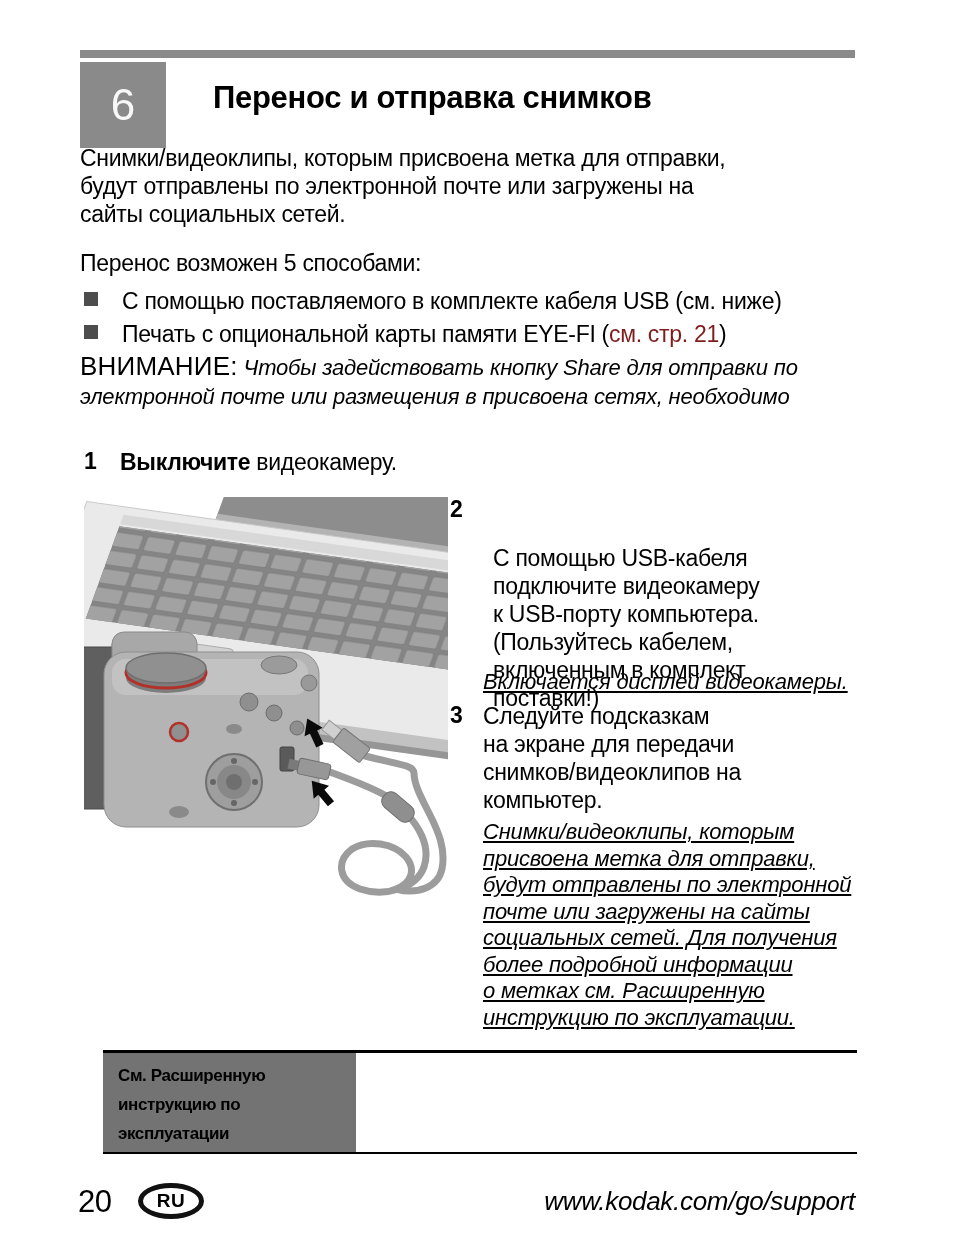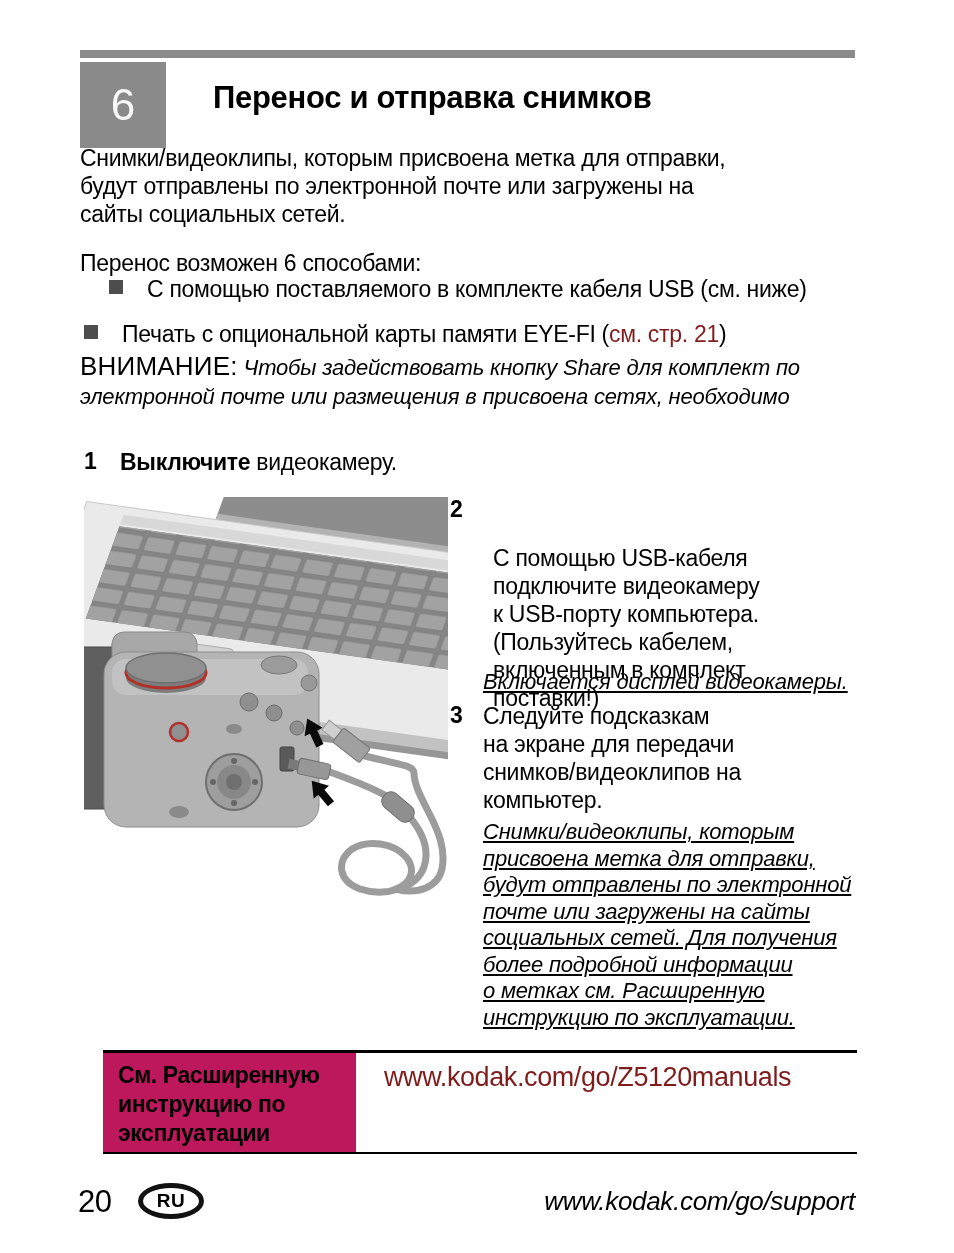--- a/index.html
+++ b/index.html
@@ -11,21 +11,21 @@
   .topbar{left:80px;top:50px;width:775px;height:8px;background:#8a8a8a;}
   .chapterbox{left:80px;top:62px;width:86px;height:86px;background:#8a8a8a;
               display:flex;align-items:center;justify-content:center;}
   .chapterbox span{color:#f8f8f8;font-size:44px;line-height:1;}
   .title{left:213px;top:80px;margin:0;font-size:31px;font-weight:700;letter-spacing:-0.3px;}
   
   .body-txt{font-size:23px;line-height:28px;letter-spacing:-0.3px;}
   .intro{left:80px;top:144px;width:800px;}
   .lead{left:80px;top:249px;width:700px;}
   .bullet{left:84px;width:790px;display:flex;align-items:flex-start;}
-  .b1{top:275px;margin-left:25px;} .b2{top:320px;}
+  .b1{top:287px;} .b2{top:320px;}
   .sq{display:inline-block;width:14px;height:14px;background:#4d4d4d;margin:5px 24px 0 0;flex:0 0 auto;}
   .link{color:#7f1d1d;text-decoration:none;cursor:pointer;}
   
   .attn{left:80px;top:353px;width:800px;line-height:27px;}
   .attn-label{font-size:26px;letter-spacing:0.2px;}
   .attn-note{font-size:22px;font-style:italic;letter-spacing:-0.2px;}
   
   .stepnum{font-size:23px;font-weight:700;}
   .s1num{left:84px;top:448px;}
   .s1txt{left:120px;top:448px;}
@@ -33,22 +33,22 @@
   .s2num{left:450px;top:496px;} .s2txt{left:493px;top:496px;width:385px;margin-top:48px;}
   .s2note{left:483px;top:669px;width:385px;}
   .s3num{left:450px;top:702px;} .s3txt{left:483px;top:702px;width:385px;}
   .s3note{left:483px;top:819px;width:385px;}
   .note{font-size:22px;font-style:italic;line-height:26.5px;letter-spacing:-0.2px;text-decoration:underline;}
   
   .illus{left:84px;top:497px;width:364px;height:410px;}
   
   .reftable{left:103px;top:1050px;width:754px;border-top:3px solid #000;border-bottom:2px solid #000;
             display:flex;min-height:95px;}
-  .refcell-l{width:253px;background:#be185d;padding:8px 6px 4px 15px;box-sizing:border-box;
-             font-size:23px;font-weight:700;line-height:29px;letter-spacing:-0.4px;}
+  .refcell-l{width:253px;background:#737373;padding:8px 6px 4px 15px;box-sizing:border-box;
+             font-size:17px;font-weight:700;line-height:29px;letter-spacing:-0.4px;}
   .refcell-r{flex:1;padding:9px 0 0 28px;box-sizing:border-box;}
   .refcell-r a{font-size:27px;letter-spacing:-0.4px;}
   
   .pagenum{left:78px;top:1184px;font-size:31px;letter-spacing:-0.5px;}
   .badge{left:138px;top:1183px;width:66px;height:36px;border:5px solid #111;border-radius:50%;
          box-sizing:border-box;display:flex;align-items:center;justify-content:center;
          font-size:19px;font-weight:700;letter-spacing:0.5px;}
   .support{right:99px;top:1186px;font-size:26px;font-style:italic;letter-spacing:-0.3px;color:#000;}
 </style>
 </head>
@@ -59,34 +59,34 @@
   <div class="abs topbar"></div>
   <div class="abs chapterbox">
     <span>6</span>
   </div>
   <h1 class="abs title">Перенос и отправка снимков</h1>
 
   <div class="abs intro body-txt pre">Снимки/видеоклипы, которым присвоена метка для отправки,
 будут отправлены по электронной почте или загружены на
 сайты социальных сетей.</div>
 
-  <div class="abs lead body-txt">Перенос возможен 6 способами:</div>
+  <div class="abs lead body-txt">Перенос возможен 5 способами:</div>
 
   <div class="abs bullet b1 body-txt">
     <span class="sq"></span>
     <span>С помощью поставляемого в комплекте кабеля USB (см. ниже)</span>
   </div>
 
   <div class="abs bullet b2 body-txt">
     <span class="sq"></span>
     <span><span>Печать с опциональной карты памяти EYE-FI (</span><a class="link">см. стр. 21</a><span>)</span></span>
     </div>
 
   <div class="abs attn">
-    <div><span class="attn-label">ВНИМАНИЕ:</span><span class="attn-note"> Чтобы задействовать кнопку Share для комплект по</span></div>
+    <div><span class="attn-label">ВНИМАНИЕ:</span><span class="attn-note"> Чтобы задействовать кнопку Share для отправки по</span></div>
     <div class="attn-note">электронной почте или размещения в присвоена сетях, необходимо</div>
   </div>
 
   <div class="abs stepnum s1num">1</div>
   <div class="abs s1txt body-txt"><span class="bold">Выключите</span><span> видеокамеру.</span></div>
 
   <svg class="abs illus" viewBox="0 0 364 410" xmlns="http://www.w3.org/2000/svg">
     <defs>
       <pattern id="kp" patternUnits="userSpaceOnUse" width="32" height="19">
         <rect x="1" y="1" width="28" height="15" rx="2" fill="#a2a2a2" stroke="#7e7e7e" stroke-width="1"></rect>
@@ -185,22 +185,19 @@
 инструкцию по эксплуатации.</div>
   <div class="abs s3txt body-txt pre">Следуйте подсказкам
 на экране для передачи
 снимков/видеоклипов на
 компьютер.</div>
 
   <div class="abs reftable">
     <div class="refcell-l pre">См. Расширенную
 инструкцию по
 эксплуатации</div>
-    <div class="refcell-r">
-      <a class="link">www.kodak.com/go/Z5120manuals</a>
-    </div>
   </div>
 
   <div class="abs pagenum">20</div>
   <div class="abs badge">RU</div>
   <a class="abs support">www.kodak.com/go/support</a>
 
 </div>
 
 </body></html>

